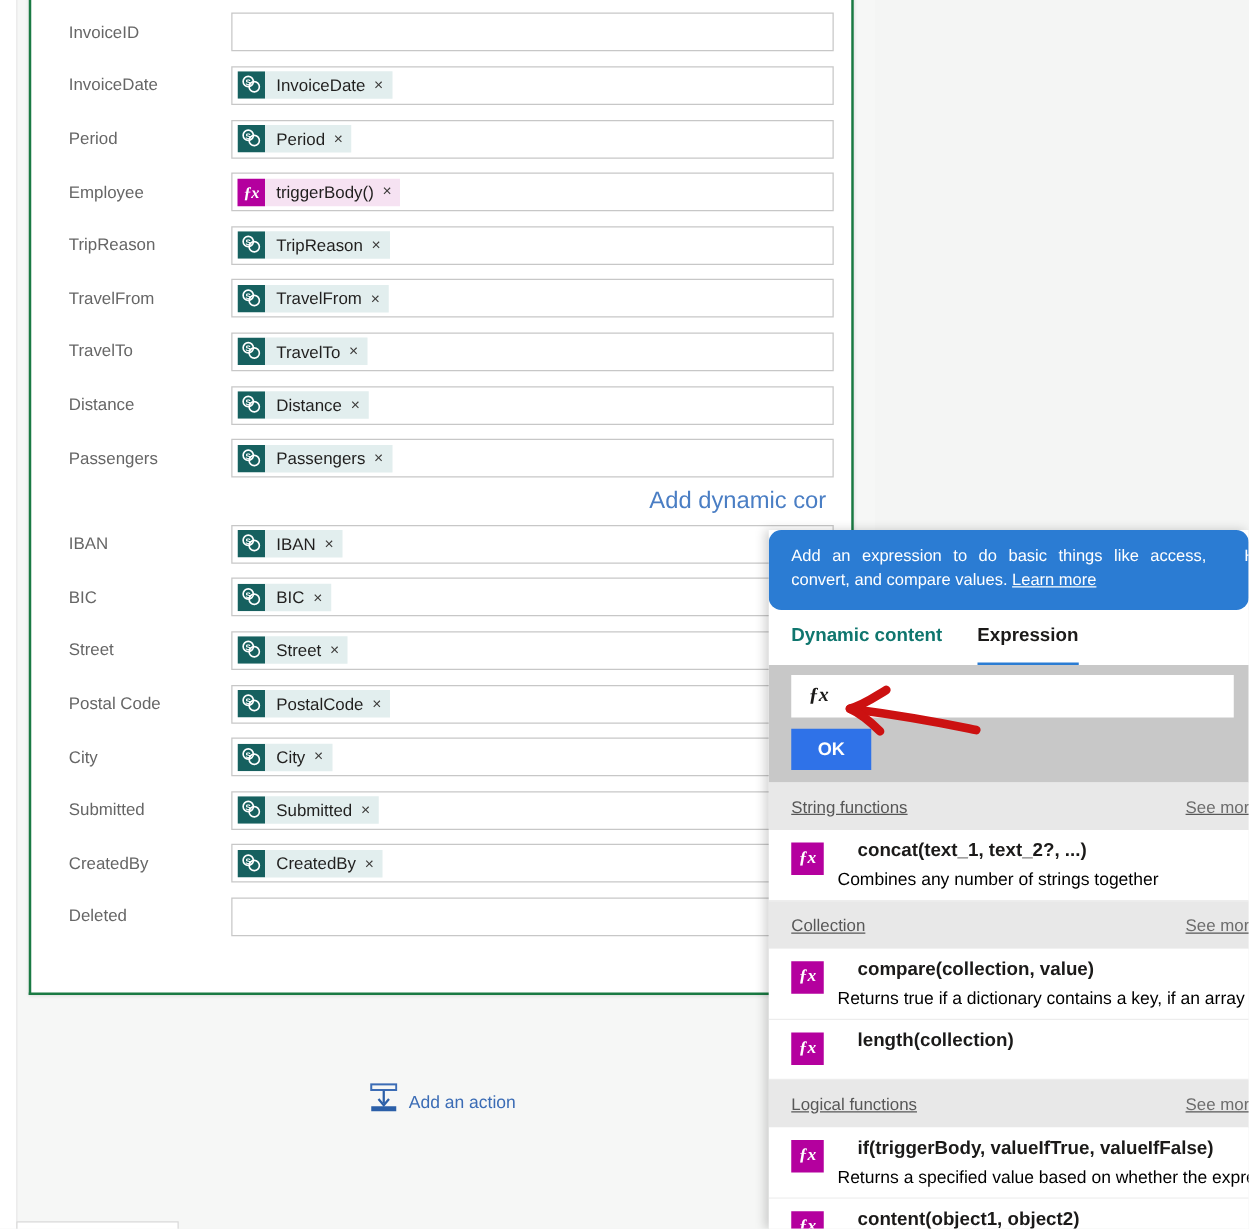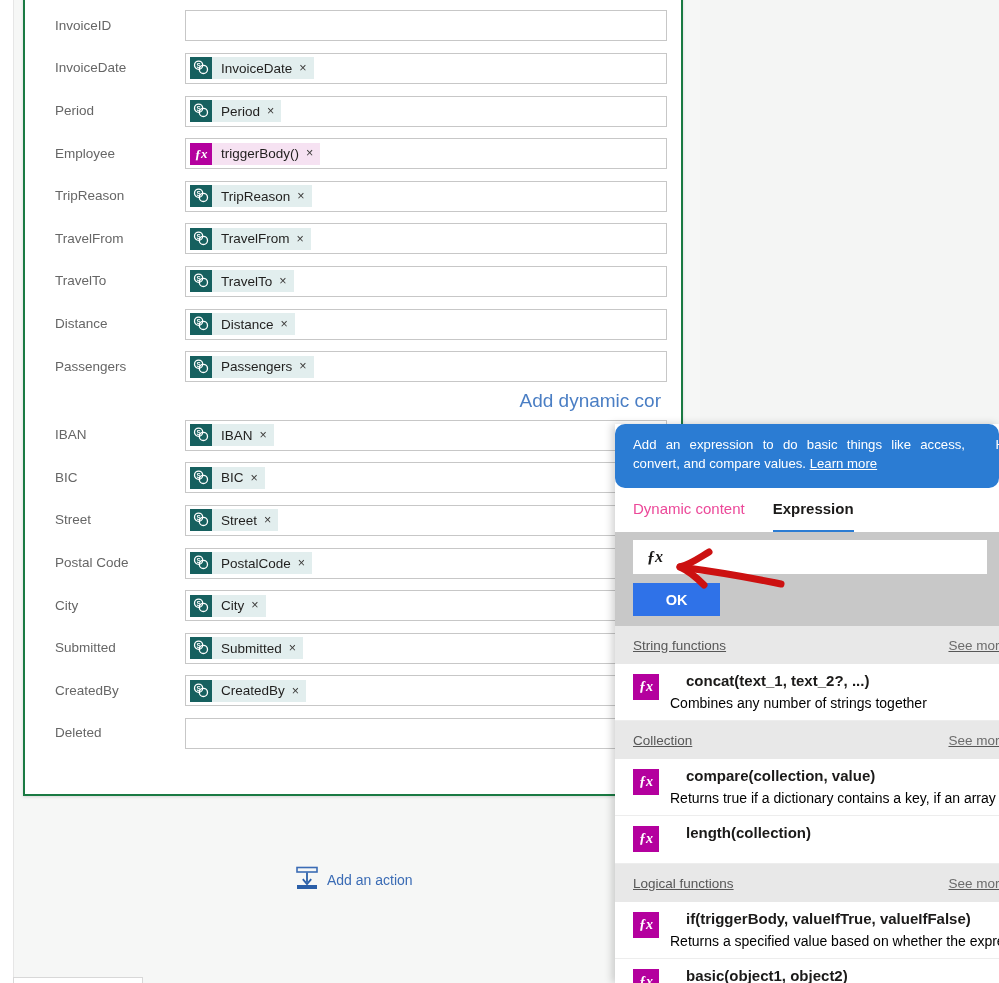--- a/index.html
+++ b/index.html
@@ -118,32 +118,32 @@
     border-radius: 10px;
   }
   .panel-banner .txt { display:block; width: 332px; text-align: justify; }
   .panel-banner a { color:#ffffff; text-decoration: underline; }
   .panel-banner .hide-lnk {
     position: absolute; right: -6px; top: 11px;
     font-size: 13.2px; color: #ffffff; white-space: nowrap;
   }
 
   .tabs { display:flex; gap: 28px; padding: 12px 18px 0 18px; height: 44px; background:#fff;}
-  .tab { font-size: 15px; color: #ec4899; padding-bottom: 9px; cursor: pointer; }
+  .tab { font-size: 15px; color: #0f766e; padding-bottom: 9px; cursor: pointer; font-weight: bold; }
   .tab.active { color: #1b1a19; font-weight: 700; border-bottom: 2.5px solid #2b7cd3; }
 
   .expr-area { background: #c8c8c8; padding: 8px 12px 10px 18px; }
   .expr-input {
     background: #ffffff; height: 34px; border: none;
     display: flex; align-items: center; padding-left: 14px;
     width: 100%;
   }
   .expr-fx { font-family:"Liberation Serif", serif; font-style: italic; font-size: 16px; color:#1b1a19; font-weight:700; }
   .ok-btn {
-    margin-top: 9px; width: 87px; height: 33px;
+    margin-top: 9px; width: 64px; height: 33px;
     background: #2f72e8; color: #ffffff;
     display:flex; align-items:center; justify-content:center;
     font-size: 14.5px; font-weight: 700; cursor: pointer;
     border: none;
   }
 
   .sec-head {
     background: #e8e8e8; height: 38px;
     display:flex; align-items:center; justify-content: space-between;
     padding: 0 10px 0 18px;
@@ -557,21 +557,21 @@
           <span class="fn-txt">
             <div class="fn-sig">if(triggerBody, valueIfTrue, valueIfFalse)</div>
             <div class="fn-desc">Returns a specified value based on whether the expressio</div>
           </span>
         </div>
         <div class="fn-item">
           <span class="fn-icon">
             <span>ƒx</span>
           </span>
           <span class="fn-txt">
-            <div class="fn-sig">basic(object1, object2)</div>
+            <div class="fn-sig">content(object1, object2)</div>
             <div class="fn-desc"></div>
           </span>
         </div>
       </div>
   </div>
 
   <svg class="arrow-svg" width="125" height="44" viewBox="0 0 125 44">
     <path d="M118 36 C 98 32, 70 26, 24 20" stroke="#cc1111" stroke-width="7" fill="none" stroke-linecap="round"></path>
     <path d="M46 4 C 36 10, 28 16, 17 19" stroke="#cc1111" stroke-width="7" fill="none" stroke-linecap="round"></path>
     <path d="M17 19 C 26 23, 33 29, 41 37" stroke="#cc1111" stroke-width="7" fill="none" stroke-linecap="round"></path>

